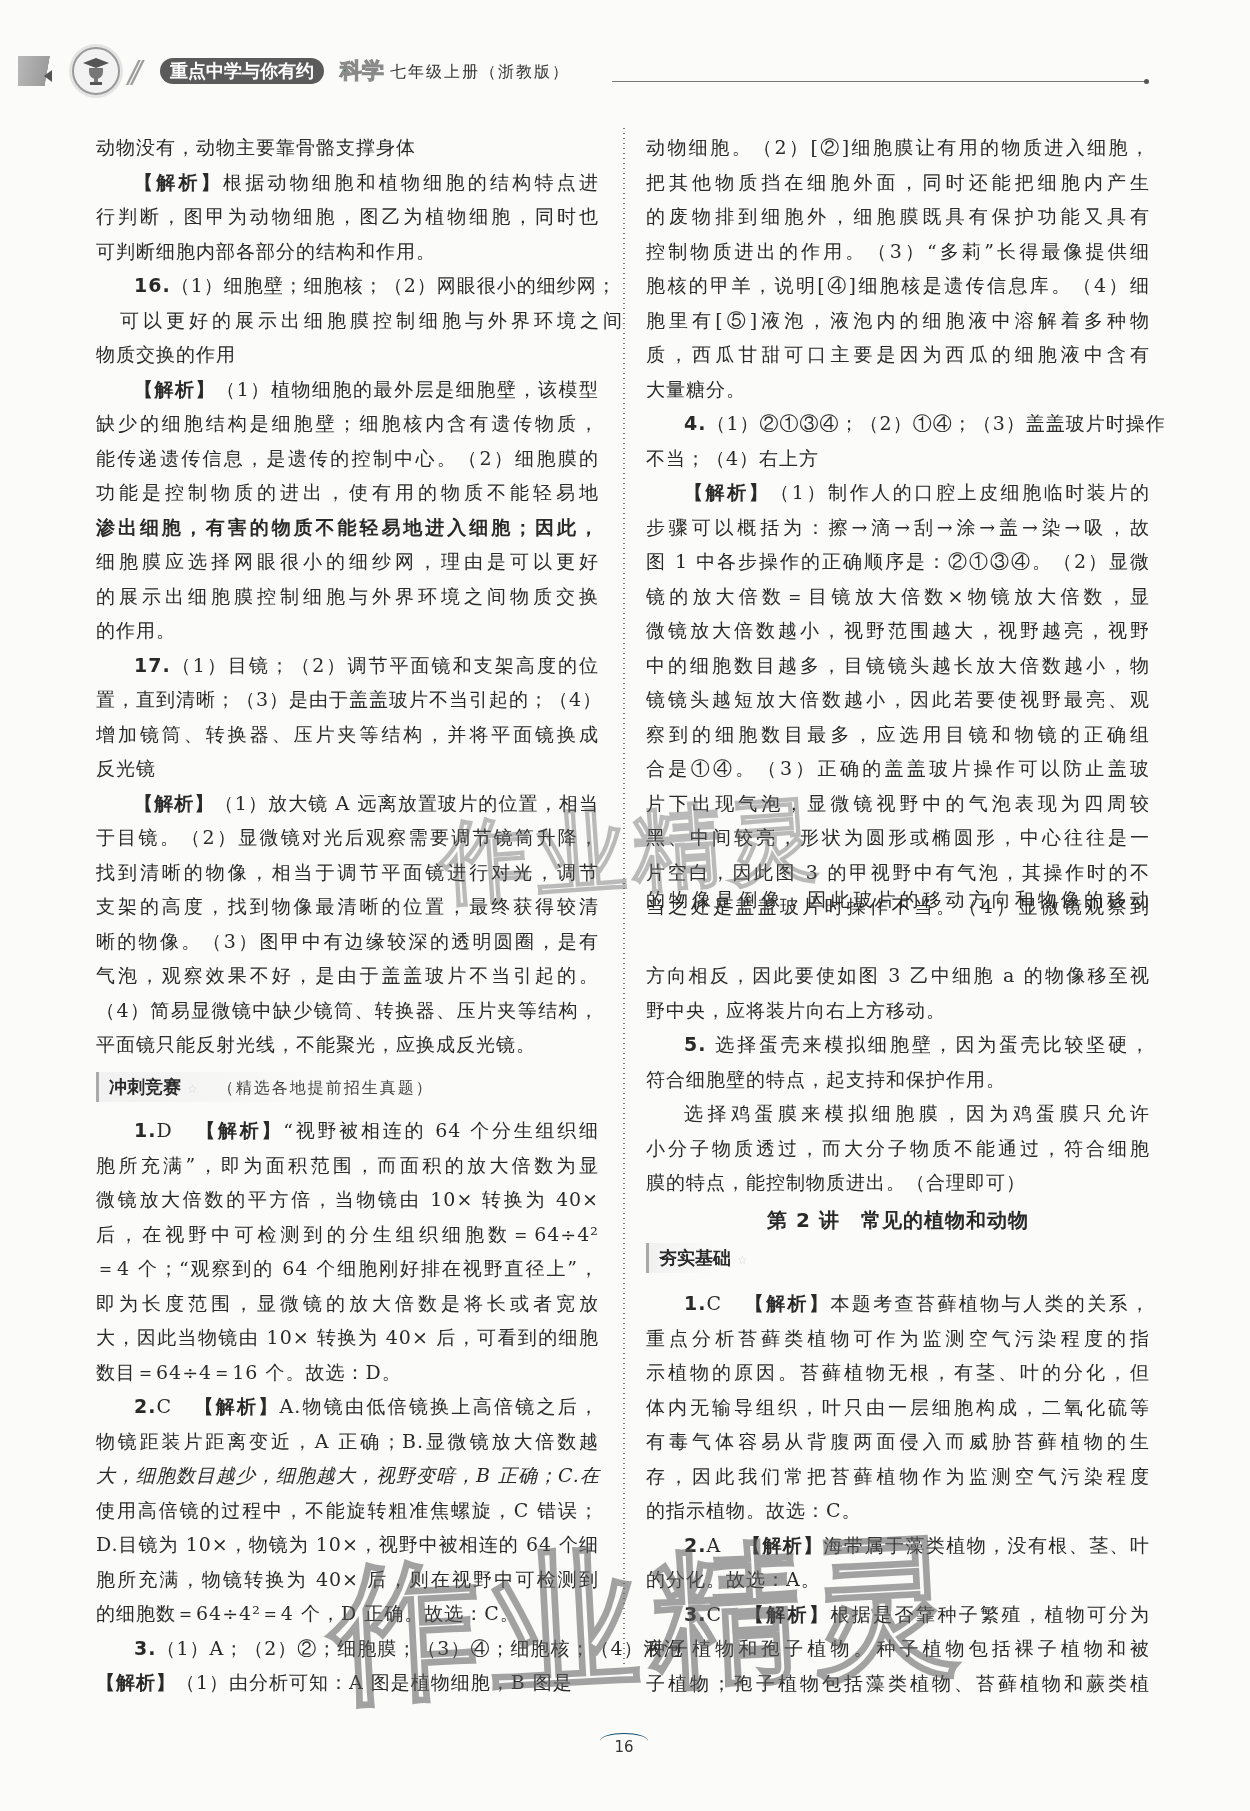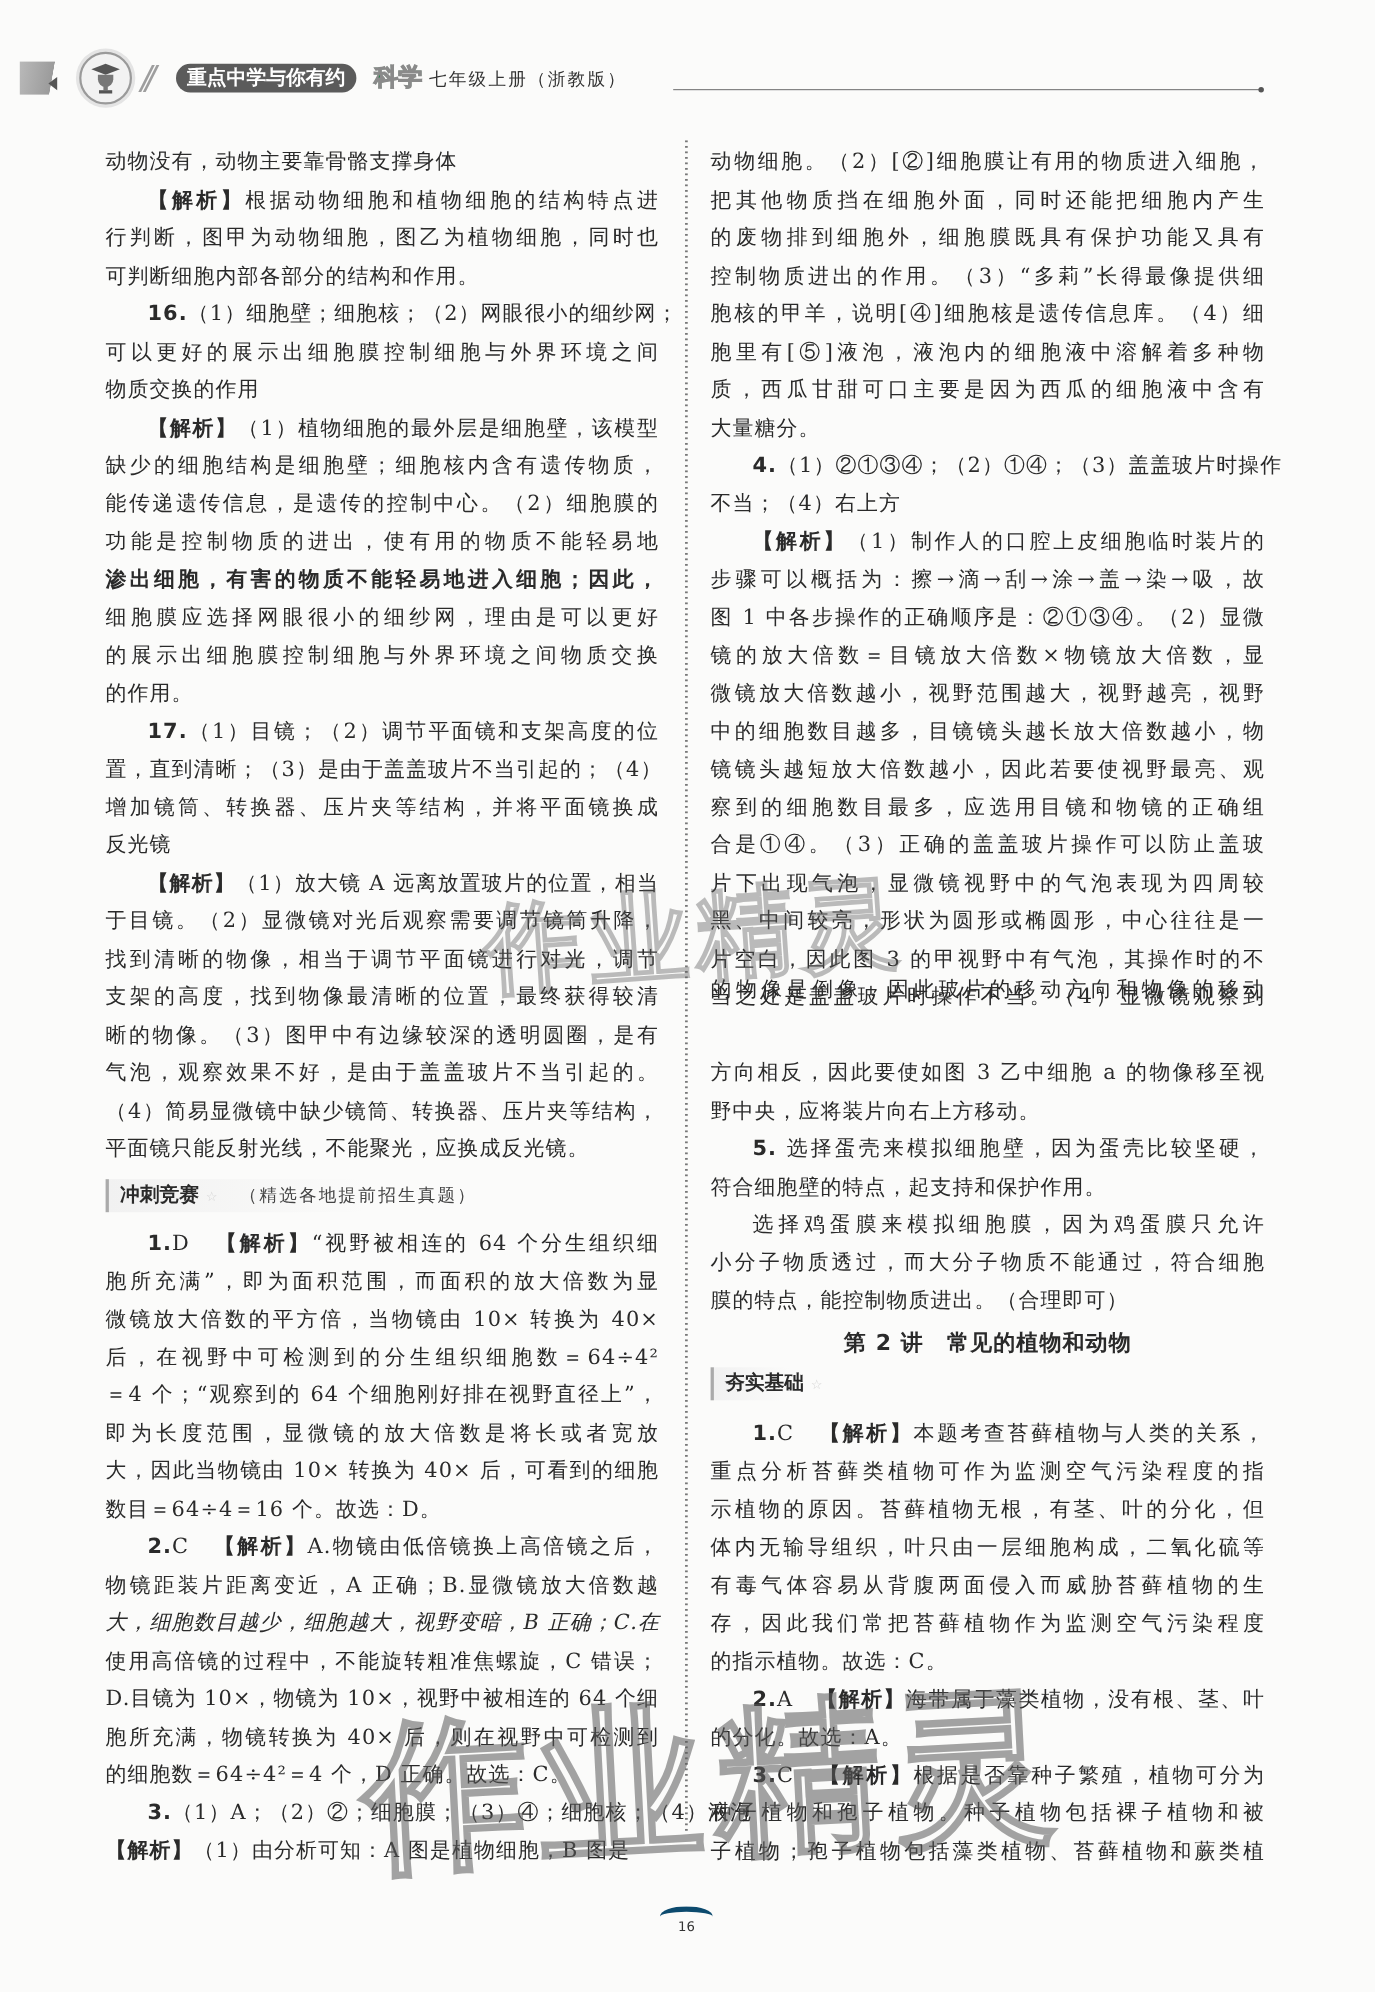--- a/index.html
+++ b/index.html
@@ -47,22 +47,22 @@
   .sec-head .star { color: #d6d6d6; font-size: 12px; margin-left: 6px; }
   .chapter { position: absolute; left: 646px; width: 504px; top: 1205px; text-align: center;
     font-family: "DejaVu Sans", sans-serif; font-weight: bold; font-size: 20px; line-height: 30px; letter-spacing: 1px; }
   .watermark { position: absolute; left: 330px; top: 1520px; font-family: "DejaVu Sans", sans-serif;
     font-size: 150px; font-weight: bold; color: transparent; -webkit-text-stroke: 2px rgba(90,90,90,0.55);
     letter-spacing: 10px; transform: rotate(-3deg); pointer-events: none; }
   .watermark2 { position: absolute; left: 440px; top: 790px; font-family: "DejaVu Sans", sans-serif;
     font-size: 90px; font-weight: bold; color: transparent; -webkit-text-stroke: 1.5px rgba(90,90,90,0.4);
     letter-spacing: 6px; transform: rotate(-4deg); pointer-events: none; }
   .pageno { position: absolute; left: 600px; top: 1733px; width: 48px; height: 26px; text-align: center;
-    font-family: "DejaVu Sans", sans-serif; font-size: 12px; line-height: 26px; color: #333;
-    border-top: 5px solid #0c4a6e; border-radius: 50% 50% 8px 8px / 30% 30% 8px 8px; }
+    font-family: "DejaVu Sans", sans-serif; font-size: 15px; line-height: 26px; color: #333;
+    border-top: 1px solid #0c4a6e; border-radius: 50% 50% 8px 8px / 30% 30% 8px 8px; }
 </style>
 </head>
 <body>
 
 <div>
   <div class="hdr-slab"></div>
   <div class="hdr-tri"></div>
   <div class="hdr-logo">
     <svg width="28" height="30" viewBox="0 0 28 30">
       <polygon points="14,2 27,7 14,12 1,7" fill="#555"></polygon>
@@ -79,21 +79,21 @@
   <div class="hdr-dot"></div>
 </div>
 
 <div class="col col-left">
   <div id="left-lines">
       <div class="line last" style="top: 130px;">动物没有，动物主要靠骨骼支撑身体</div>
       <div class="line indent" style="top: 164.5px;"><span class="b">【解析】</span>根据动物细胞和植物细胞的结构特点进</div>
       <div class="line" style="top: 199px;">行判断，图甲为动物细胞，图乙为植物细胞，同时也</div>
       <div class="line last" style="top: 233.5px;">可判断细胞内部各部分的结构和作用。</div>
       <div class="line indent" style="top: 268px;"><span class="b">16.</span>（1）细胞壁；细胞核；（2）网眼很小的细纱网；</div>
-      <div class="line" style="top: 302.5px;">可以更好的展示出细胞膜控制细胞与外界环境之间</div>
+      <div class="line" style="top: 302.5px; margin-left: 24px;">可以更好的展示出细胞膜控制细胞与外界环境之间</div>
       <div class="line last" style="top: 337px;">物质交换的作用</div>
       <div class="line indent" style="top: 371.5px;"><span class="b">【解析】</span>（1）植物细胞的最外层是细胞壁，该模型</div>
       <div class="line" style="top: 406px;">缺少的细胞结构是细胞壁；细胞核内含有遗传物质，</div>
       <div class="line" style="top: 440.5px;">能传递遗传信息，是遗传的控制中心。（2）细胞膜的</div>
       <div class="line" style="top: 475px;">功能是控制物质的进出，使有用的物质不能轻易地</div>
       <div class="line" style="top: 509.5px; font-weight: bold;">渗出细胞，有害的物质不能轻易地进入细胞；因此，</div>
       <div class="line" style="top: 544px;">细胞膜应选择网眼很小的细纱网，理由是可以更好</div>
       <div class="line" style="top: 578.5px;">的展示出细胞膜控制细胞与外界环境之间物质交换</div>
       <div class="line last" style="top: 613px;">的作用。</div>
       <div class="line indent" style="top: 647.5px;"><span class="b">17.</span>（1）目镜；（2）调节平面镜和支架高度的位</div>

